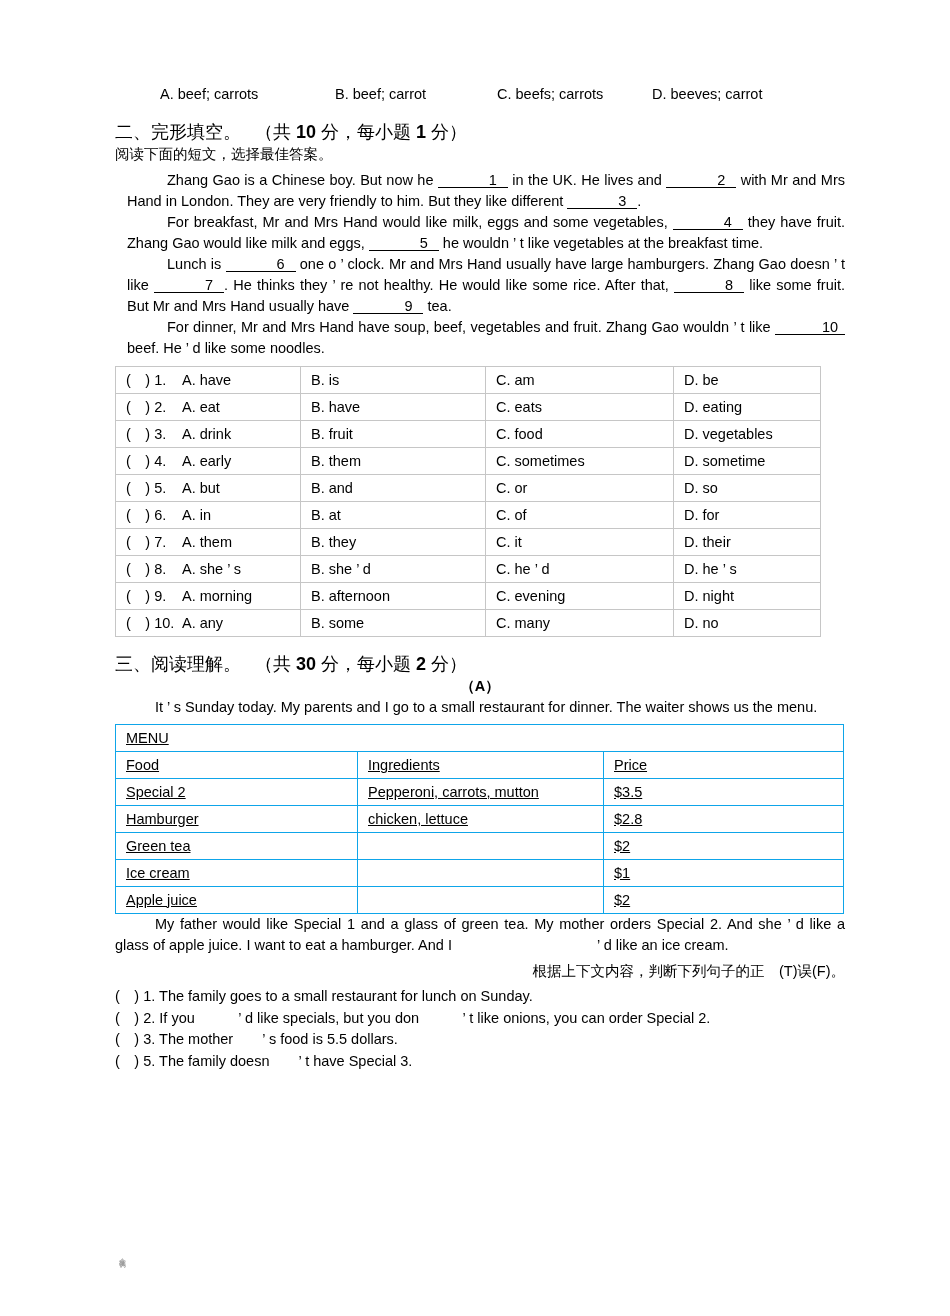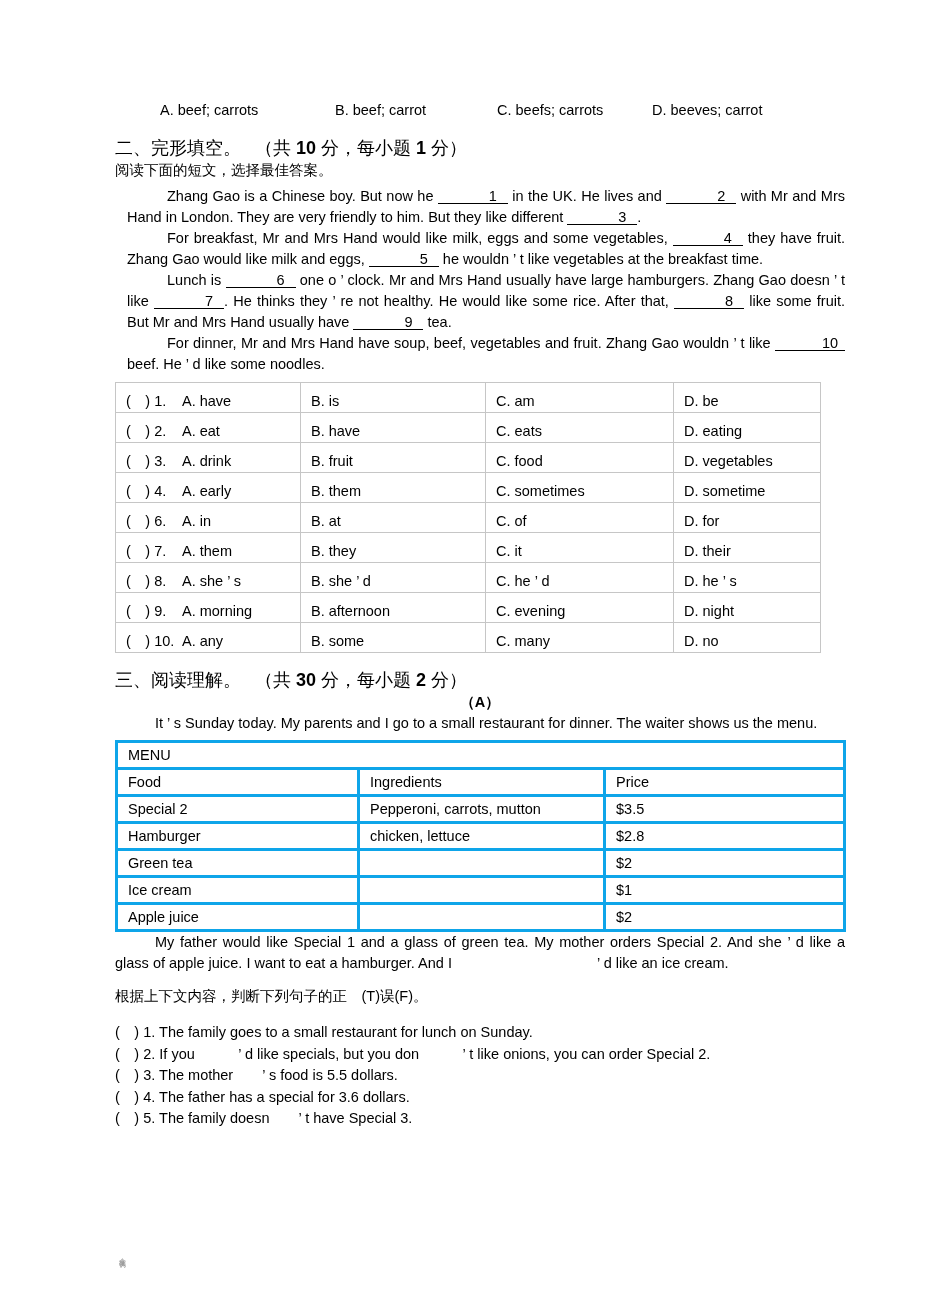--- a/index.html
+++ b/index.html
@@ -7,21 +7,21 @@
   body {
     width: 950px; height: 1316px;
     background: #ffffff;
     color: #000000;
     font-family: "Liberation Sans", "DejaVu Sans", sans-serif;
     font-size: 14.5px;
     line-height: 21px;
     position: relative;
     overflow: hidden;
   }
-  .page { position: absolute; left: 115px; top: 100px; width: 730px; }
+  .page { position: absolute; left: 115px; top: 84px; width: 730px; }
 
   .answer-row { margin-left: 45px; display: flex; }
   .answer-row .opt-a { width: 175px; }
   .answer-row .opt-b { width: 162px; }
   .answer-row .opt-c { width: 155px; }
 
   .section-heading { margin-top: 17px; font-size: 18px; }
   .section-heading .h-points { margin-left: 14px; }
   .section-heading b { font-weight: 700; }
 
@@ -41,45 +41,46 @@
 
   table.options-table {
     border-collapse: collapse;
     width: 705px;
     margin-top: 7px;
     table-layout: fixed;
   }
   table.options-table td {
     border: 1px solid #c6c6c6;
     height: 27px;
-    padding: 8px 4px 0 10px;
+    padding: 0 4px 0 10px;
     overflow: hidden;
     white-space: nowrap;
   }
   .qlabel { display: inline-block; width: 56px; }
 
   .center-a { text-align: center; font-weight: bold; margin-top: 1px; }
 
   table.menu-table {
     border-collapse: collapse;
     width: 728px;
     margin-top: 6px;
     table-layout: fixed;
   }
   table.menu-table td {
-    border: 3px solid #0ea5e9;
+    border: 1px solid #0ea5e9;
     height: 27px;
     padding: 0 4px 0 10px;
     overflow: hidden;
     white-space: nowrap;
+    text-decoration: underline;
   }
 
   .after-menu { margin-top: 5px; }
-  .tf-instruction { margin-top: 12px; }
-  .tf-list { margin-top: 15px; }
+  .tf-instruction { margin-top: 5px; text-align: right; }
+  .tf-list { margin-top: 4px; }
   .tf-item { line-height: 21.5px; }
 
   .watermark {
     position: absolute;
     left: 112px; top: 1252px;
     writing-mode: vertical-rl;
     font-size: 7px;
     color: #9a9a9a;
     letter-spacing: 1px;
   }
@@ -135,20 +136,26 @@
           <td>C. food</td>
           <td>D. vegetables</td>
         </tr>
         <tr>
           <td><span class="qlabel">(　) 4.</span><span>A. early</span></td>
           <td>B. them</td>
           <td>C. sometimes</td>
           <td>D. sometime</td>
         </tr>
         <tr>
+          <td><span class="qlabel">(　) 5.</span><span>A. but</span></td>
+          <td>B. and</td>
+          <td>C. or</td>
+          <td>D. so</td>
+        </tr>
+        <tr>
           <td><span class="qlabel">(　) 6.</span><span>A. in</span></td>
           <td>B. at</td>
           <td>C. of</td>
           <td>D. for</td>
         </tr>
         <tr>
           <td><span class="qlabel">(　) 7.</span><span>A. them</span></td>
           <td>B. they</td>
           <td>C. it</td>
           <td>D. their</td>
@@ -226,19 +233,18 @@
   </table>
 
   <p class="para after-menu">My father would like Special 1 and a glass of green tea. My mother orders Special 2. And she ’ d like a glass of apple juice. I want to eat a hamburger. And I　　　　　　　　　　’ d like an ice cream.</p>
 
   <div class="tf-instruction">根据上下文内容，判断下列句子的正　(T)误(F)。</div>
 
   <div class="tf-list">
       <div class="tf-item">(　) 1. The family goes to a small restaurant for lunch on Sunday.</div>
       <div class="tf-item">(　) 2. If you　　　’ d like specials, but you don　　　’ t like onions, you can order Special 2.</div>
       <div class="tf-item">(　) 3. The mother　　’ s food is 5.5 dollars.</div>
-      <div class="tf-item">(　) 4. The father has a special for 3.6 dollars.</div>
       <div class="tf-item">(　) 5. The family doesn　　’ t have Special 3.</div>
     </div>
 
 </div>
 
 <div class="watermark">全文伙俩</div>
 
 </body></html>

